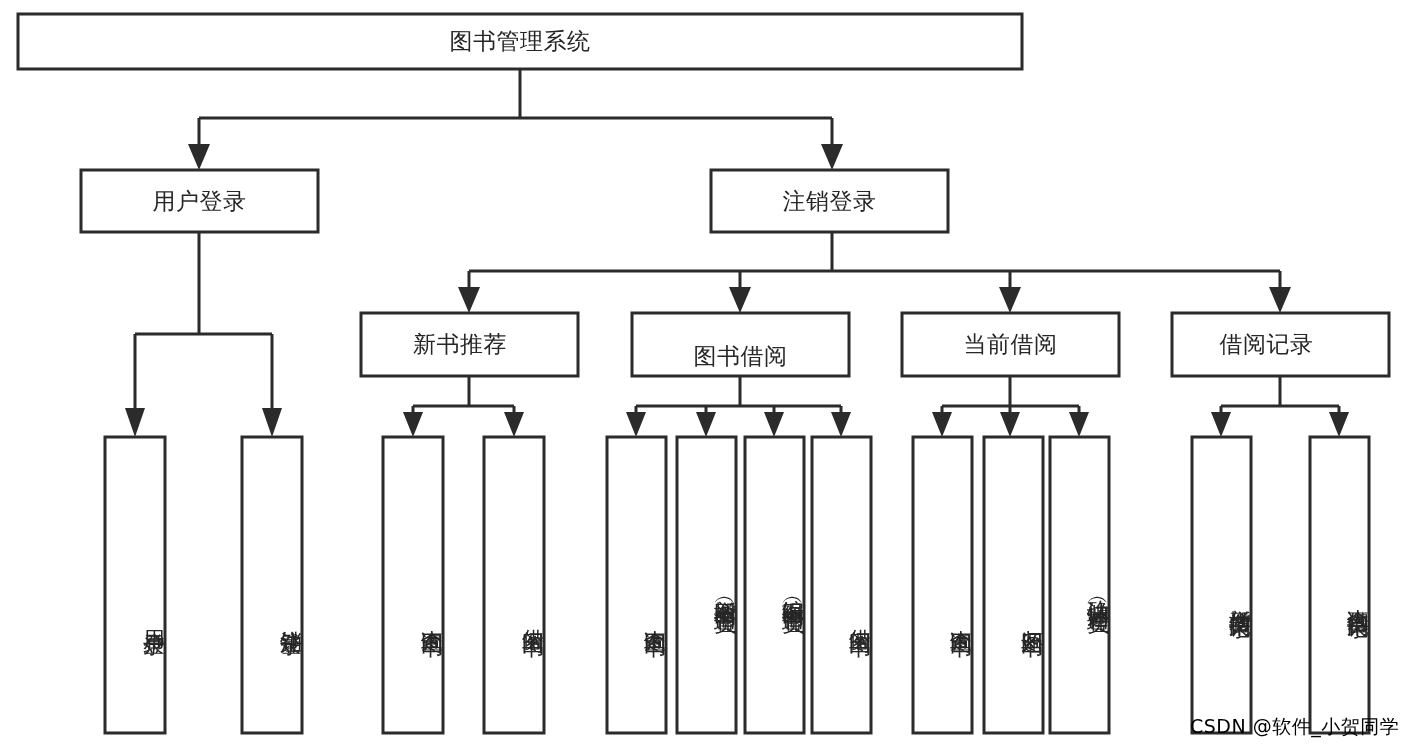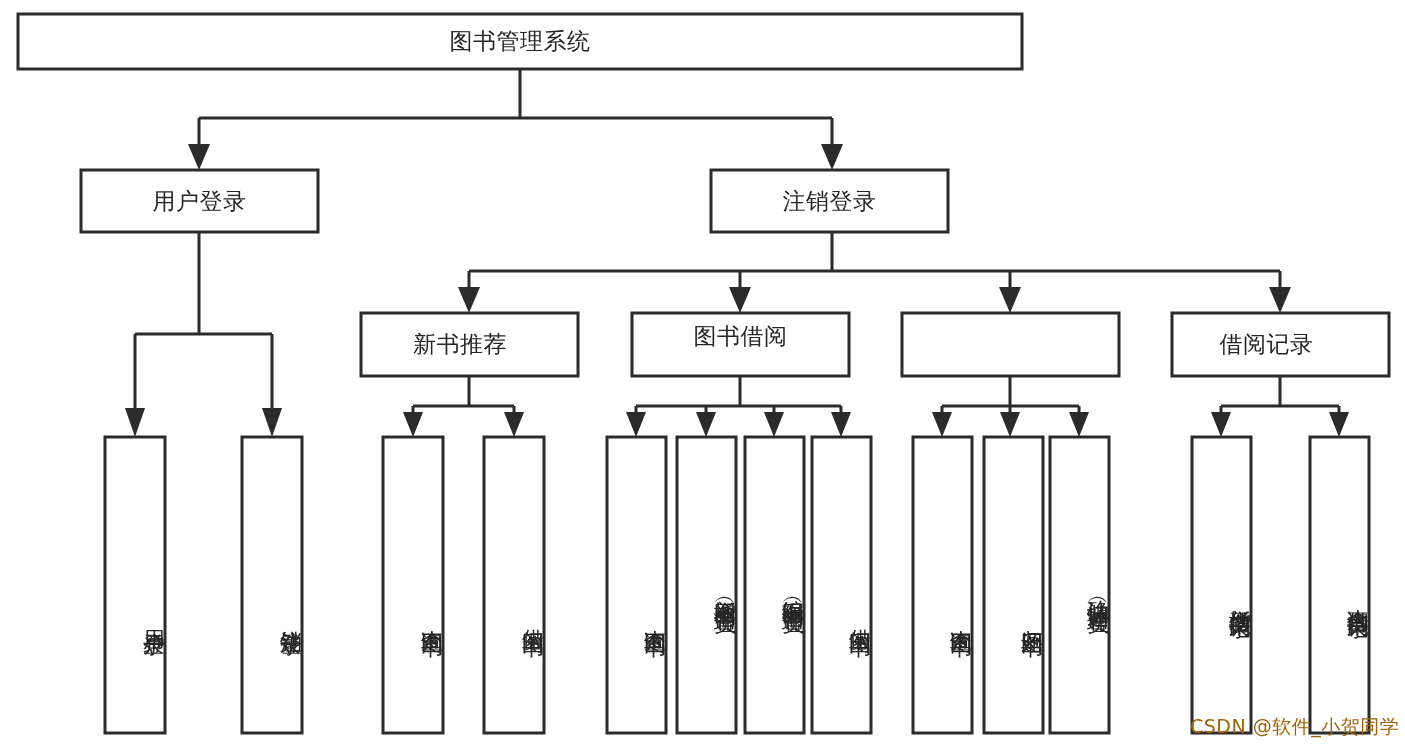--- a/index.html
+++ b/index.html
@@ -64,21 +64,21 @@
     text-orientation: upright;
     font-size: 22px;
     letter-spacing: 2px;
     align-items: flex-start;
     padding-top: 6px;
     white-space: normal;
     line-height: 1.0;
   }
   .watermark {
     position: absolute;
-    color: #a16207;
+    color: #000000;
     font-size: 19px;
     font-family: "DejaVu Sans", "Liberation Sans", sans-serif;
     white-space: nowrap;
     letter-spacing: 0.5px;
   }
 </style>
 </head>
 <body>
 
 <div id="diagram-root">
@@ -149,22 +149,23 @@
   </svg>
 
   <div class="node-label horizontal" style="left:18px; top:14px; width:1004px; height:55px;border-radius:6px;">图书管理系统</div>
 
   <div class="node-label horizontal" style="left:81px; top:170px; width:237px; height:62px;">用户登录</div>
 
   <div class="node-label horizontal" style="left:711px; top:170px; width:237px; height:62px;">注销登录</div>
 
   <div class="node-label horizontal" style="left:361px; top:313px; width:198px; height:63px;">新书推荐</div>
 
-  <div class="node-label horizontal" style="left:632px; top:305px; width:217px; height:63px;">图书借阅</div>
+  <div class="node-label horizontal" style="left:632px; top:325px; width:217px; height:63px;">图书借阅</div>
 
+  <div class="node-label horizontal" style="left:902px; top:313px; width:217px; height:63px;">当前借阅</div>
 
   <div class="node-label horizontal" style="left:1172px; top:313px; width:189px; height:63px;">借阅记录</div>
 
   <div class="node-label vertical" style="left:105px; top:493px; width:60px; height:240px;">用户登录</div>
 
   <div class="node-label vertical" style="left:242px; top:493px; width:60px; height:240px;">注销登录</div>
 
   <div class="node-label vertical" style="left:383px; top:493px; width:60px; height:240px;">查询图书</div>
 
   <div class="node-label vertical" style="left:484px; top:493px; width:60px; height:240px;">借阅图书</div>

